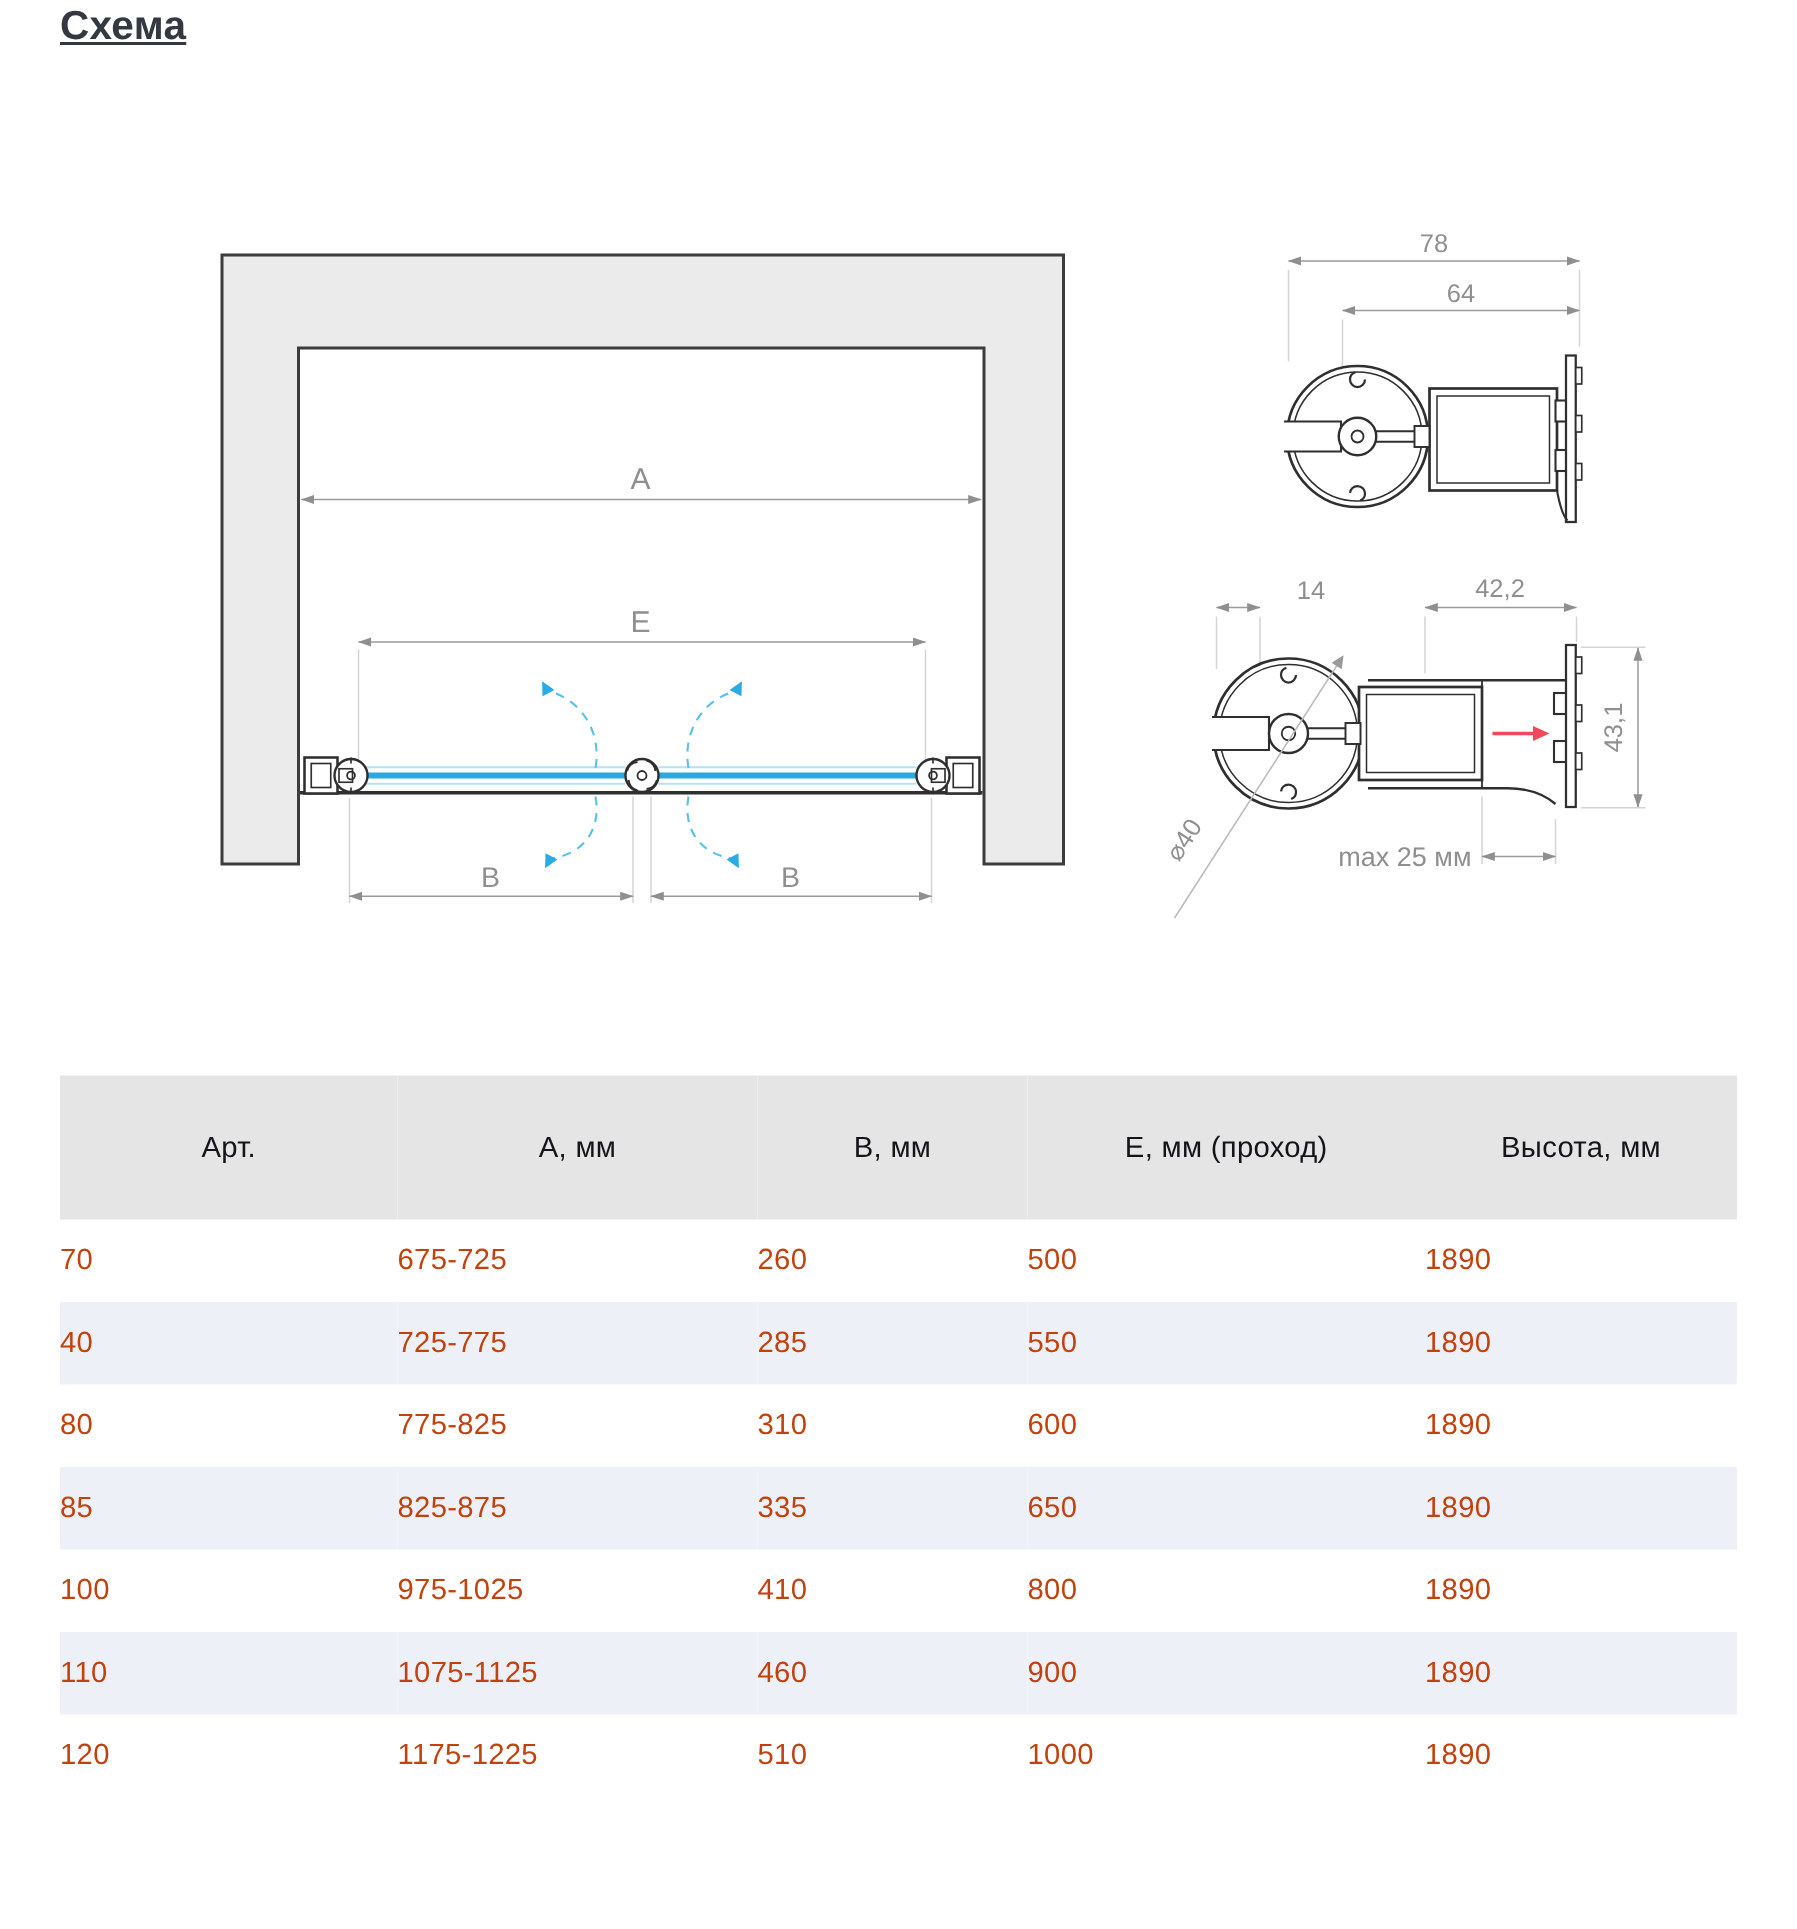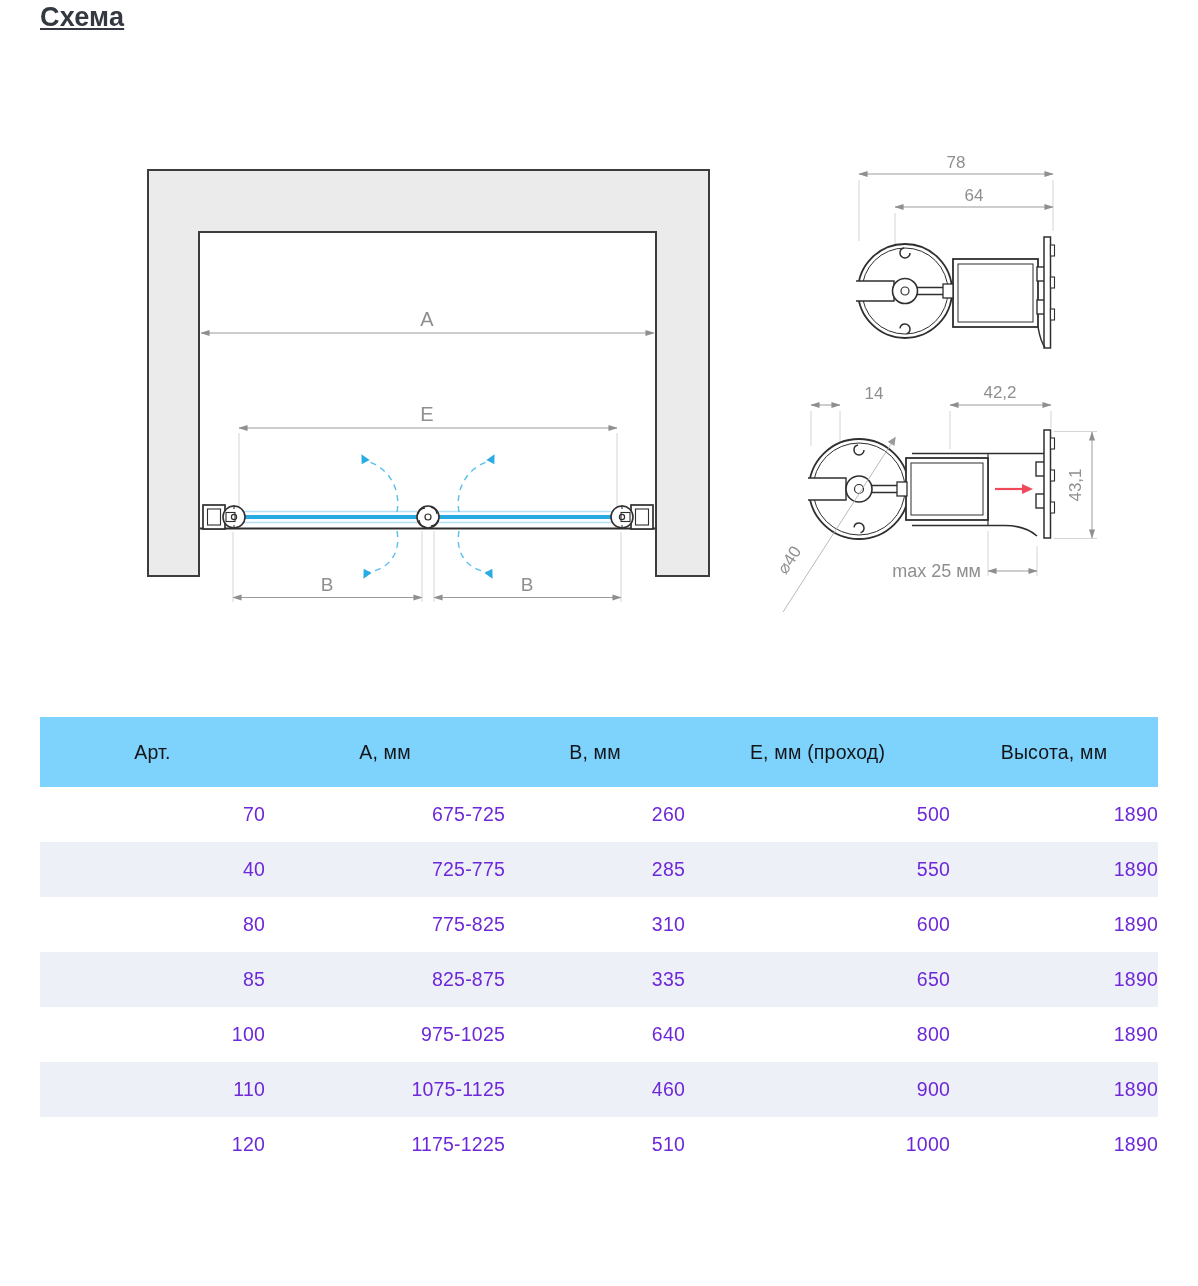--- a/index.html
+++ b/index.html
@@ -21,26 +21,26 @@
   .dimtxt{fill:#8f8f8f;font-family:"Liberation Sans",sans-serif;}
   .arc{stroke:#56c0ee;stroke-width:1.4;fill:none;stroke-dasharray:6 5;}
   .arctri{fill:#29abe3;}
 
   
   .spec-table{
     position:absolute;left:40px;top:717px;width:1118px;
     border-collapse:collapse;table-layout:fixed;
   }
   .spec-table th{
-    height:70px;background:#7dd3fc;font-size:19.5px;font-weight:500;
+    height:96px;background:#e5e5e5;font-size:19.5px;font-weight:500;
     color:#14151a;text-align:center;padding:0;letter-spacing:.2px;
   }
   .spec-table td{
-    height:55px;font-size:19.5px;font-weight:400;color:#6d28d9;
-    text-align:right;padding:0;letter-spacing:.2px;
+    height:55px;font-size:19.5px;font-weight:400;color:#c2410c;
+    text-align:left;padding:0;letter-spacing:.2px;
   }
   .spec-table tr.alt{background:#eef0f7;}
 </style>
 </head>
 <body>
 
 <div class="page-title">Схема</div>
 
 <svg class="scheme-svg" width="1198" height="705" viewBox="0 0 1198 705">
   <defs>
@@ -276,21 +276,21 @@
       <tr class="alt">
         <td>85</td>
         <td>825-875</td>
         <td>335</td>
         <td>650</td>
         <td>1890</td>
       </tr>
       <tr>
         <td>100</td>
         <td>975-1025</td>
-        <td>640</td>
+        <td>410</td>
         <td>800</td>
         <td>1890</td>
       </tr>
       <tr class="alt">
         <td>110</td>
         <td>1075-1125</td>
         <td>460</td>
         <td>900</td>
         <td>1890</td>
       </tr>

